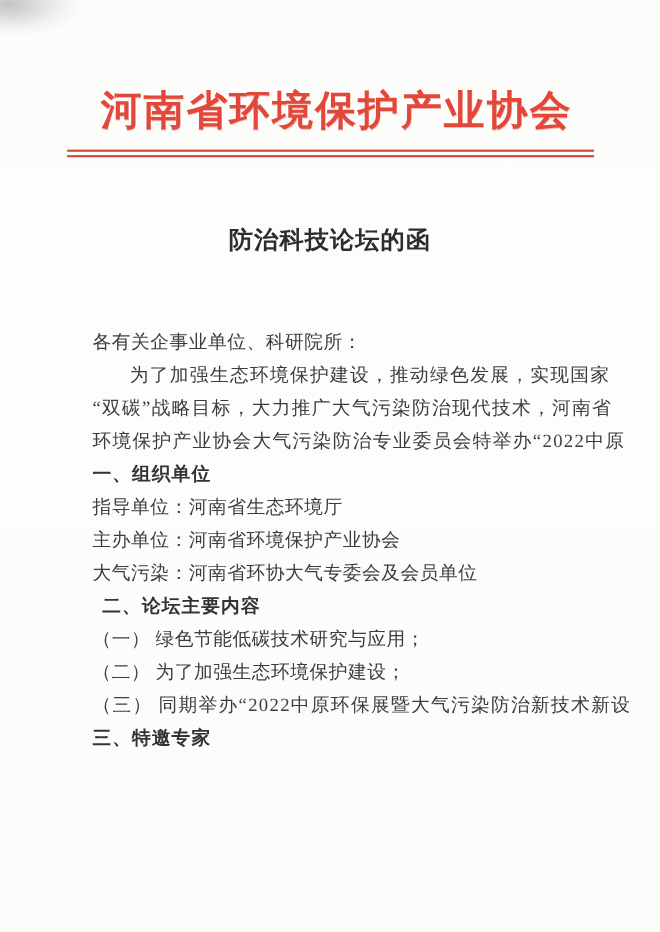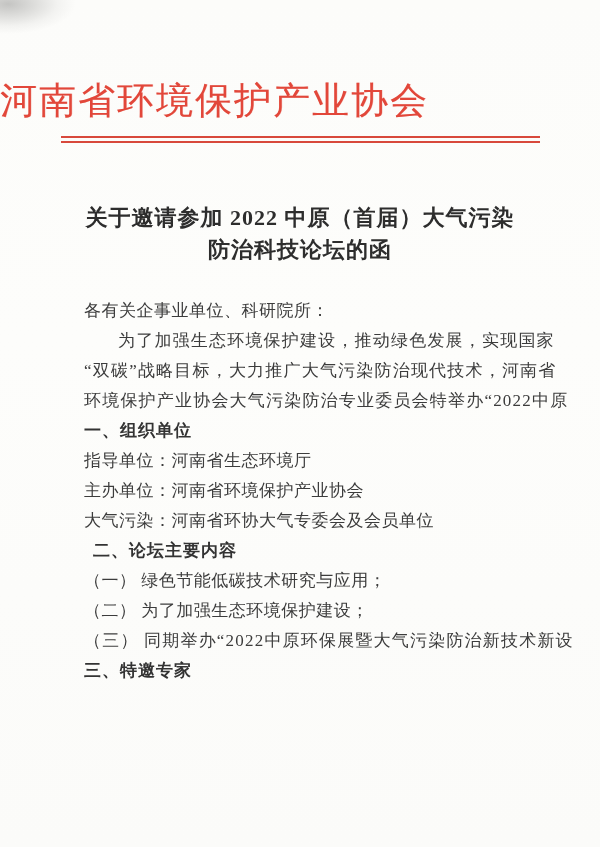--- a/index.html
+++ b/index.html
@@ -12,26 +12,28 @@
     background: #fdfdfb;
     background-image:
       radial-gradient(ellipse 90px 40px at 8px 4px, rgba(150,150,148,0.55), rgba(200,200,198,0.18) 55%, transparent 75%),
       linear-gradient(180deg, #fcfcfa 0%, #fdfdfb 40%, #fbfbf9 100%);
     overflow: hidden;
     font-family: "Liberation Serif", "DejaVu Serif", serif;
   }
   .letterhead {
     position: absolute;
     top: 76px; left: 0; right: 0;
+    text-align: center;
     font-size: 37px;
-    font-weight: normal;
+    font-weight: bold;
     letter-spacing: 2px;
     color: #e2473a;
     text-shadow: 0.4px 0.4px 0.6px rgba(226,71,58,0.35);
     white-space: nowrap;
+    padding-left: 12px;
   }
   .red-rule {
     position: absolute;
     top: 136px;
     left: 61px;
     width: 479px;
     height: 7px;
     border-top: 2.5px solid #d8493c;
     border-bottom: 2px solid #d8493c;
   }
@@ -73,21 +75,20 @@
 </head>
 <body>
 
 <div class="page">
 
   <div class="letterhead">河南省环境保护产业协会</div>
 
   <div class="red-rule"></div>
 
   <div class="doc-title">
-    <div>关于邀请参加 2022 中原（首届）大气污染</div>
     <div>防治科技论坛的函</div>
   </div>
 
   <div class="letter-body">
     <div class="ln">各有关企事业单位、科研院所：</div>
 
     <div class="ln indent fill">为了加强生态环境保护建设，推动绿色发展，实现国家</div>
     <div class="ln fill">“双碳”战略目标，大力推广大气污染防治现代技术，河南省</div>
     <div class="ln fill">环境保护产业协会大气污染防治专业委员会特举办“2022中原</div>
 

